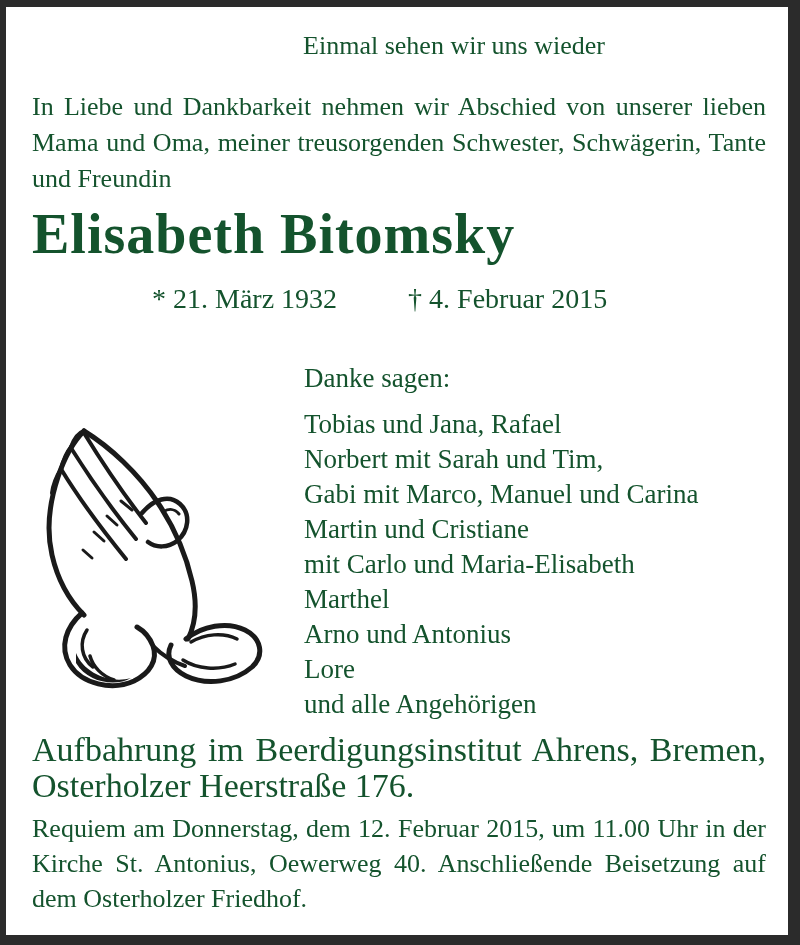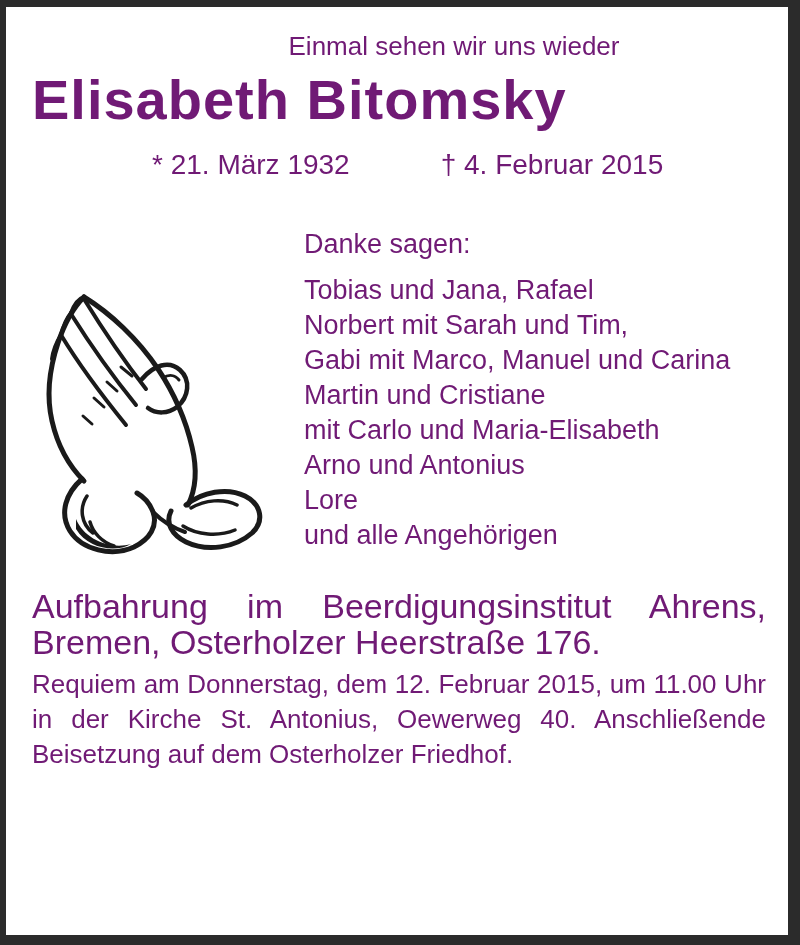--- a/index.html
+++ b/index.html
@@ -7,22 +7,22 @@
     position: relative;
     width: 800px;
     height: 945px;
     box-sizing: border-box;
     background: #ffffff;
     border-style: solid;
     border-color: #2b2b2b;
     border-width: 7px 12px 10px 6px;
     padding: 12px 22px 4px 26px;
     overflow: hidden;
-    font-family: Liberation Sans, sans-serif;
-    color: #701a75;
+    font-family: Liberation Serif, serif;
+    color: #14532d;
   }
   .opening-quote {
     text-align: center;
     padding-left: 110px;           
     font-size: 26px;
     line-height: 34px;
     margin-top: 10px;
   }
   .intro {
     margin-top: 26px;
@@ -40,21 +40,21 @@
   }
   .maiden-name {
     text-align: center;
     font-size: 25px;
     line-height: 30px;
   }
   .dates-row {
     display: flex;
     margin-top: 16px;
     margin-left: 120px;
-    gap: 91px;
+    gap: 71px;
     font-size: 28px;
     line-height: 36px;
   }
   .thanks-row {
     display: flex;
     margin-top: 44px;
     justify-content: center;
   }
   .hands-col {
     width: 272px;
@@ -88,20 +88,21 @@
     text-align: justify;
   }
 </style>
 </head>
 <body>
 
 <div class="page">
 
   <div class="opening-quote">Einmal sehen wir uns wieder</div>
 
+  <div class="intro">In Liebe und Dankbarkeit nehmen wir Abschied von unserer lieben Mama und Oma, meiner treusorgenden Schwester, Schwägerin, Tante und Freundin</div>
 
   <div class="deceased-name">Elisabeth Bitomsky</div>
 
 
   <div class="dates-row">
     <span>* 21. März 1932</span>
     <span>† 4. Februar 2015</span>
   </div>
 
   <div class="thanks-row">
@@ -145,20 +146,21 @@
     </div>
 
     <div class="thanks-col">
       <div class="thanks-heading">Danke sagen:</div>
       <div class="mourners">
         <div>Tobias und Jana, Rafael</div>
         <div>Norbert mit Sarah und Tim,</div>
         <div>Gabi mit Marco, Manuel und Carina</div>
         <div>Martin und Cristiane</div>
         <div>mit Carlo und Maria-Elisabeth</div>
+        <div>Marthel</div>
         <div>Arno und Antonius</div>
         <div>Lore</div>
         <div>und alle Angehörigen</div>
       </div>
     </div>
 
   </div>
 
   <div class="laying-out">Aufbahrung im Beerdigungsinstitut Ahrens, Bremen, Osterholzer Heerstraße 176.</div>
 

